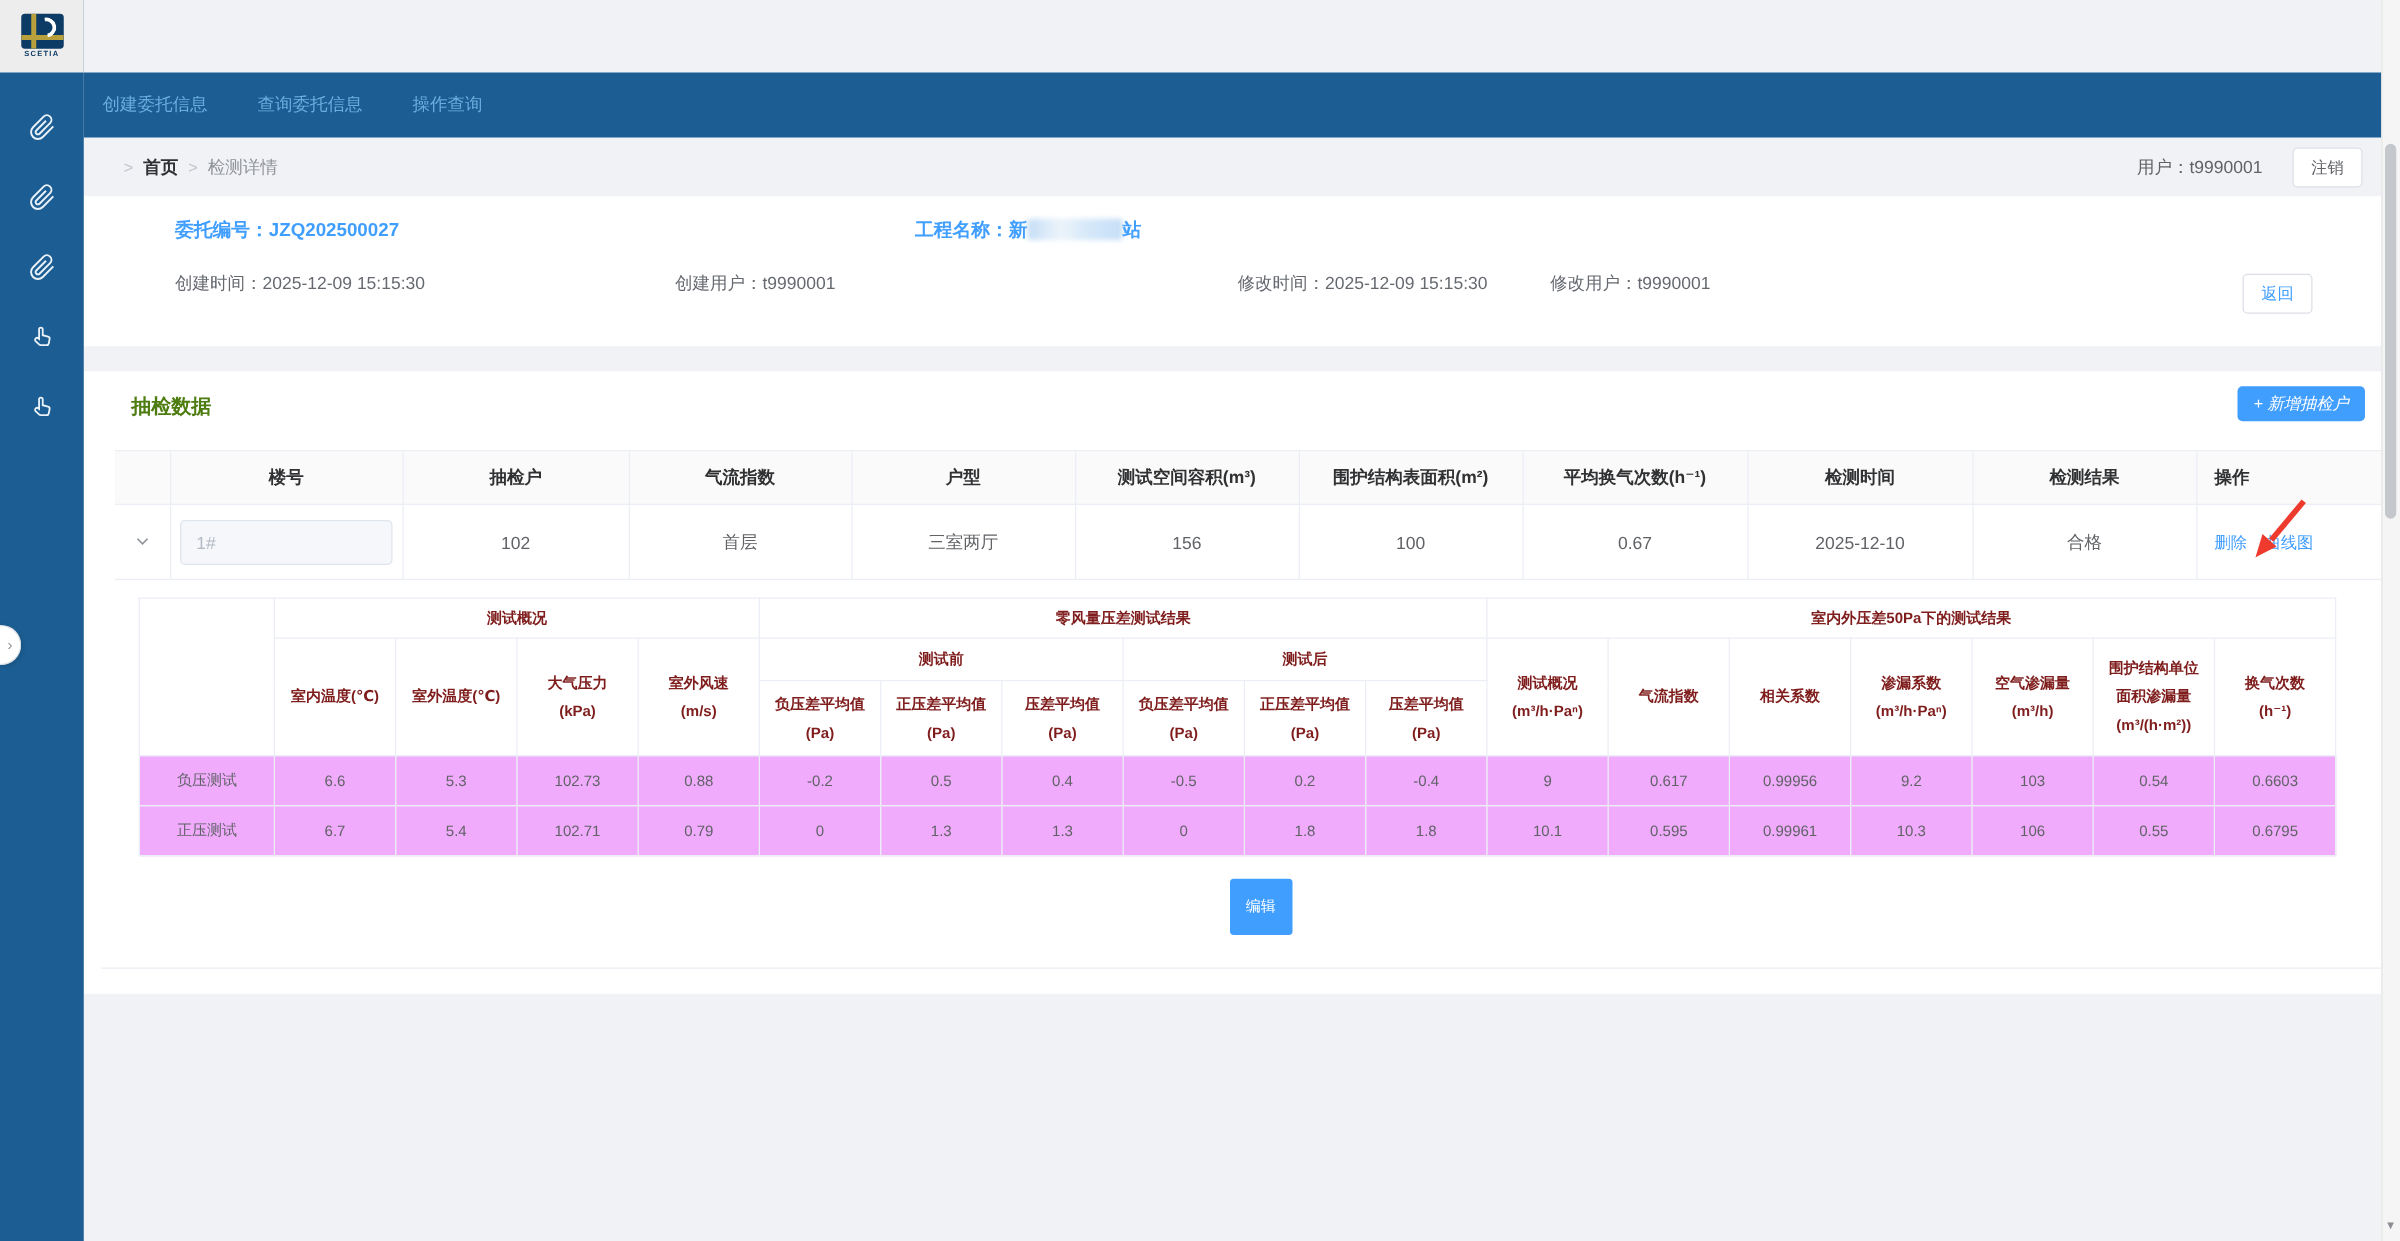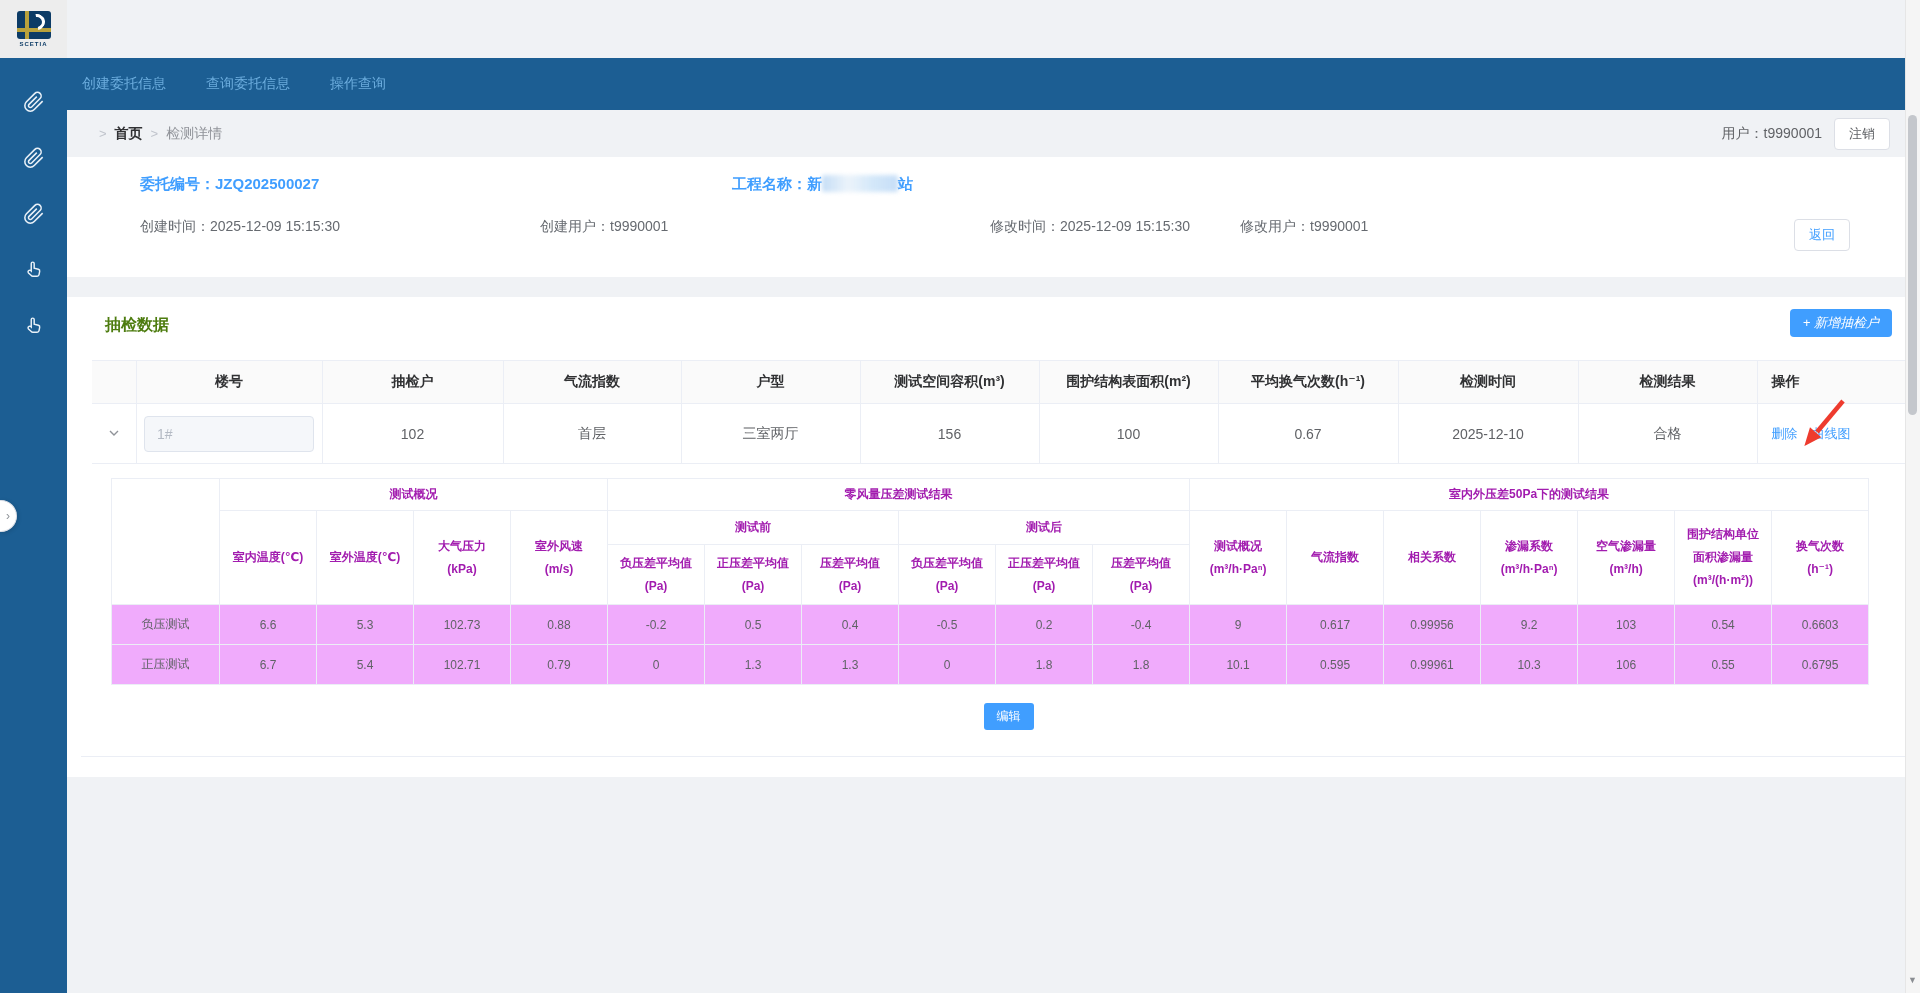--- a/index.html
+++ b/index.html
@@ -30,21 +30,21 @@
   #main-nav { position:absolute; left:67px; top:58px; width:1853px; height:52px; background:#1c5e93; display:flex; align-items:center; gap:40px; padding-left:15px; z-index:4; }
   .nav-item { font-size:14px; color:#6cadde; cursor:pointer; }
 
   
   #content { position:absolute; left:67px; top:110px; width:1853px; height:883px; }
 
   #crumb-bar { height:47px; display:flex; align-items:center; padding:0 30px 0 24px; }
   .crumb-sep { color:#c0c4cc; font-size:13px; margin:0 8px; }
   .crumb-home { color:#303133; font-weight:bold; font-size:14px; cursor:pointer; }
   .crumb-cur { color:#909399; font-size:14px; }
-  #crumb-right { margin-left:auto; display:flex; align-items:center; gap:12px; }
+  #crumb-right { margin-left:auto; display:flex; align-items:center; gap:24px; }
   #user-label { font-size:14px; color:#606266; }
   .btn-plain { background:#ffffff; border:1px solid #dcdfe6; border-radius:4px; font-size:13px; color:#606266; padding:6px 14px; cursor:pointer; font-family:inherit; }
 
   
   #order-card { position:relative; background:#ffffff; height:120px; }
   #order-row-a { display:flex; padding:18px 0 0 73px; }
   .order-big { font-size:15px; font-weight:bold; color:#409eff; }
   #order-proj { margin-left:0; }
   .order-big-wrap1 { width:592px; }
   .redacted { display:inline-block; width:76px; height:17px; vertical-align:-3px; border-radius:2px;
@@ -69,27 +69,27 @@
   #main-table th:first-child, #main-table td:first-child { border-left:none; }
   #main-table th:last-child, #main-table td:last-child { border-right:none; }
   .row-input { width:170px; height:36px; background:#f5f7fa; border:1px solid #dfe4ed; border-radius:4px; padding:0 12px; font-size:14px; color:#b4bac4; font-family:inherit; }
   .link-blue { color:#409eff; font-size:13px; text-decoration:none; cursor:pointer; }
   .op-gap { display:inline-block; width:14px; }
   .expand-icon { display:inline-block; cursor:pointer; line-height:0; }
 
   
   #detail-section { padding:14px 0 26px 30px; border-bottom:1px solid #ebeef5; background:#ffffff; }
   #detail-table { width:1755px; font-size:12px; }
-  #detail-table th { color:#a21caf; font-weight:bold; border:1px solid #ebeef5; text-align:center; white-space:pre-line; background:#ffffff; line-height:1.9; }
+  #detail-table th { color:#7f1d1d; font-weight:bold; border:1px solid #ebeef5; text-align:center; white-space:pre-line; background:#ffffff; line-height:1.9; }
   #detail-table td { color:#606266; border:1px solid #ebeef5; text-align:center; background:#f0abfc; }
   #detail-table .h-group { height:32px; }
   #detail-table .h-sub { height:34px; }
   #detail-table .h-leaf { height:60px; }
   #detail-table tbody td { height:40px; }
-  #edit-btn { display:block; margin:18px auto 0 auto; background:#409eff; color:#ffffff; border:none; border-radius:3px; height:27px; padding:0 13px; font-size:12px; cursor:pointer; font-family:inherit; }
+  #edit-btn { display:block; margin:18px auto 0 auto; background:#409eff; color:#ffffff; border:none; border-radius:3px; height:45px; padding:0 13px; font-size:12px; cursor:pointer; font-family:inherit; }
 
   
   #anno-arrow { position:absolute; left:1790px; top:398px; width:62px; height:52px; z-index:20; pointer-events:none; }
 
   
   #scroll-track { position:absolute; right:0; top:0; width:15px; height:993px; background:#f5f5f5; border-left:1px solid #e6e6e6; z-index:30; }
   #scroll-thumb { position:absolute; right:3px; top:115px; width:9px; height:300px; background:#c4c7cc; border-radius:5px; cursor:pointer; }
   #scroll-down { position:absolute; right:0; bottom:0; width:15px; height:26px; display:flex; align-items:center; justify-content:center; color:#8a8d92; font-size:9px; cursor:pointer; }
 </style>
 </head>

